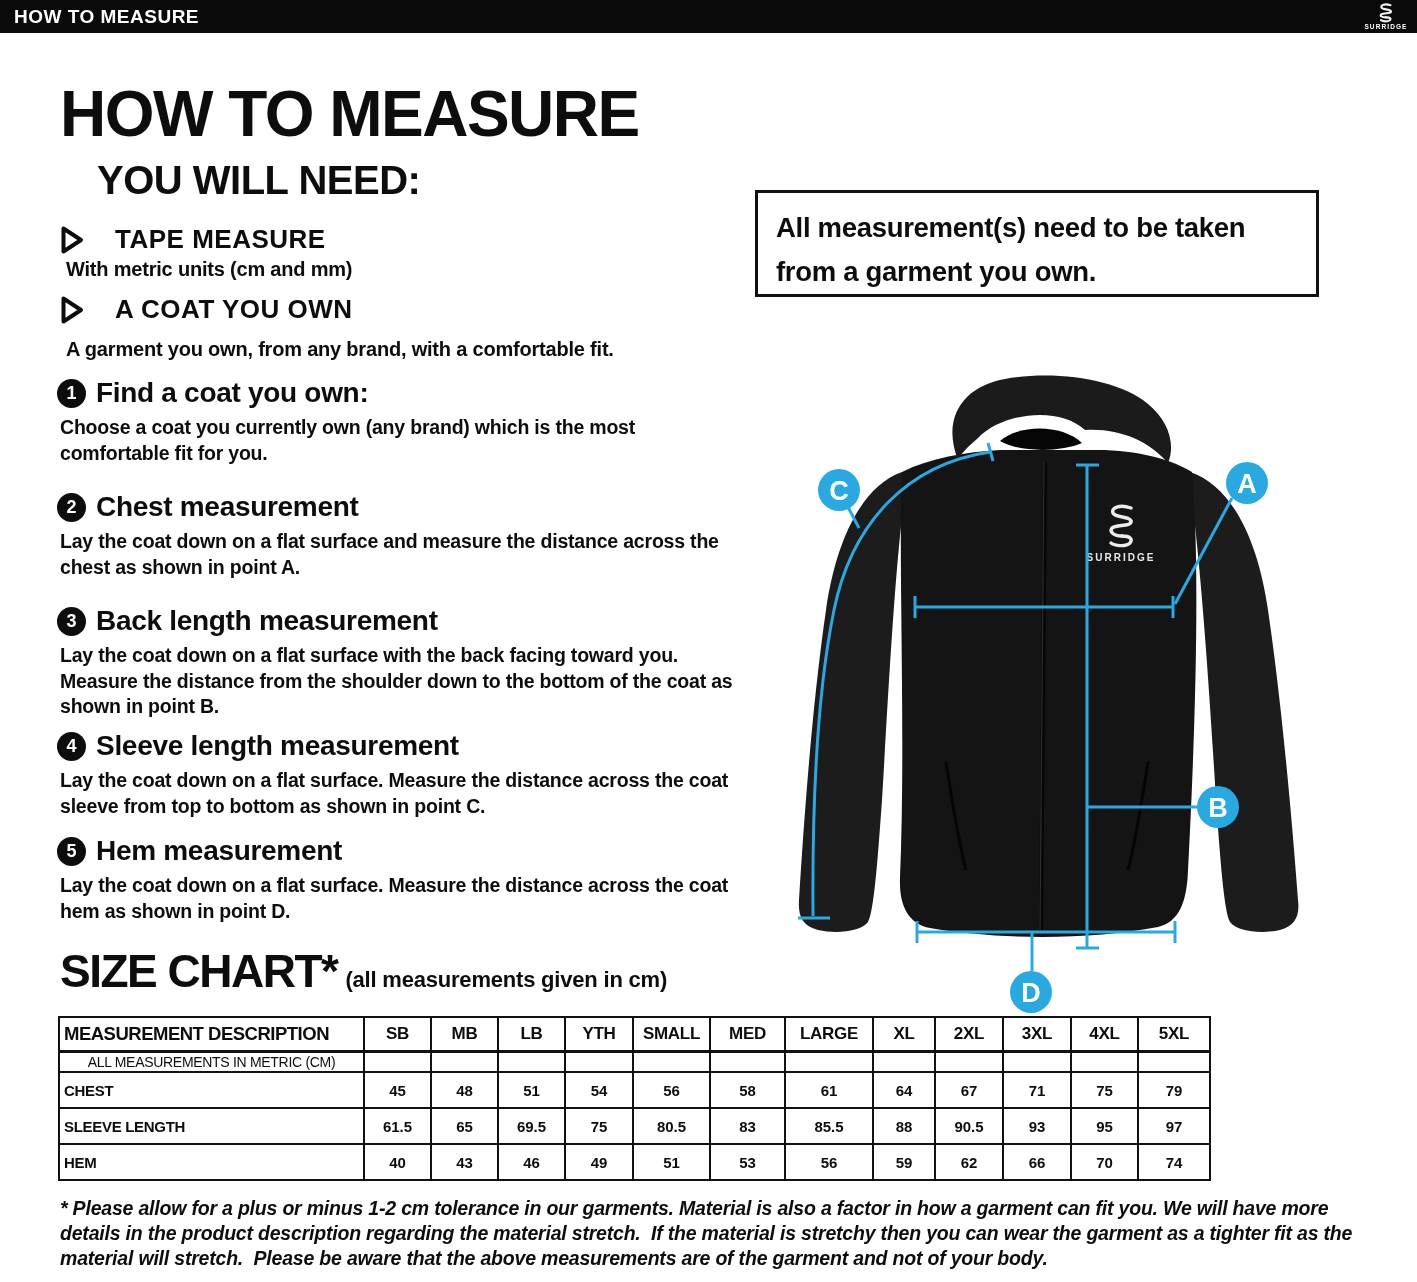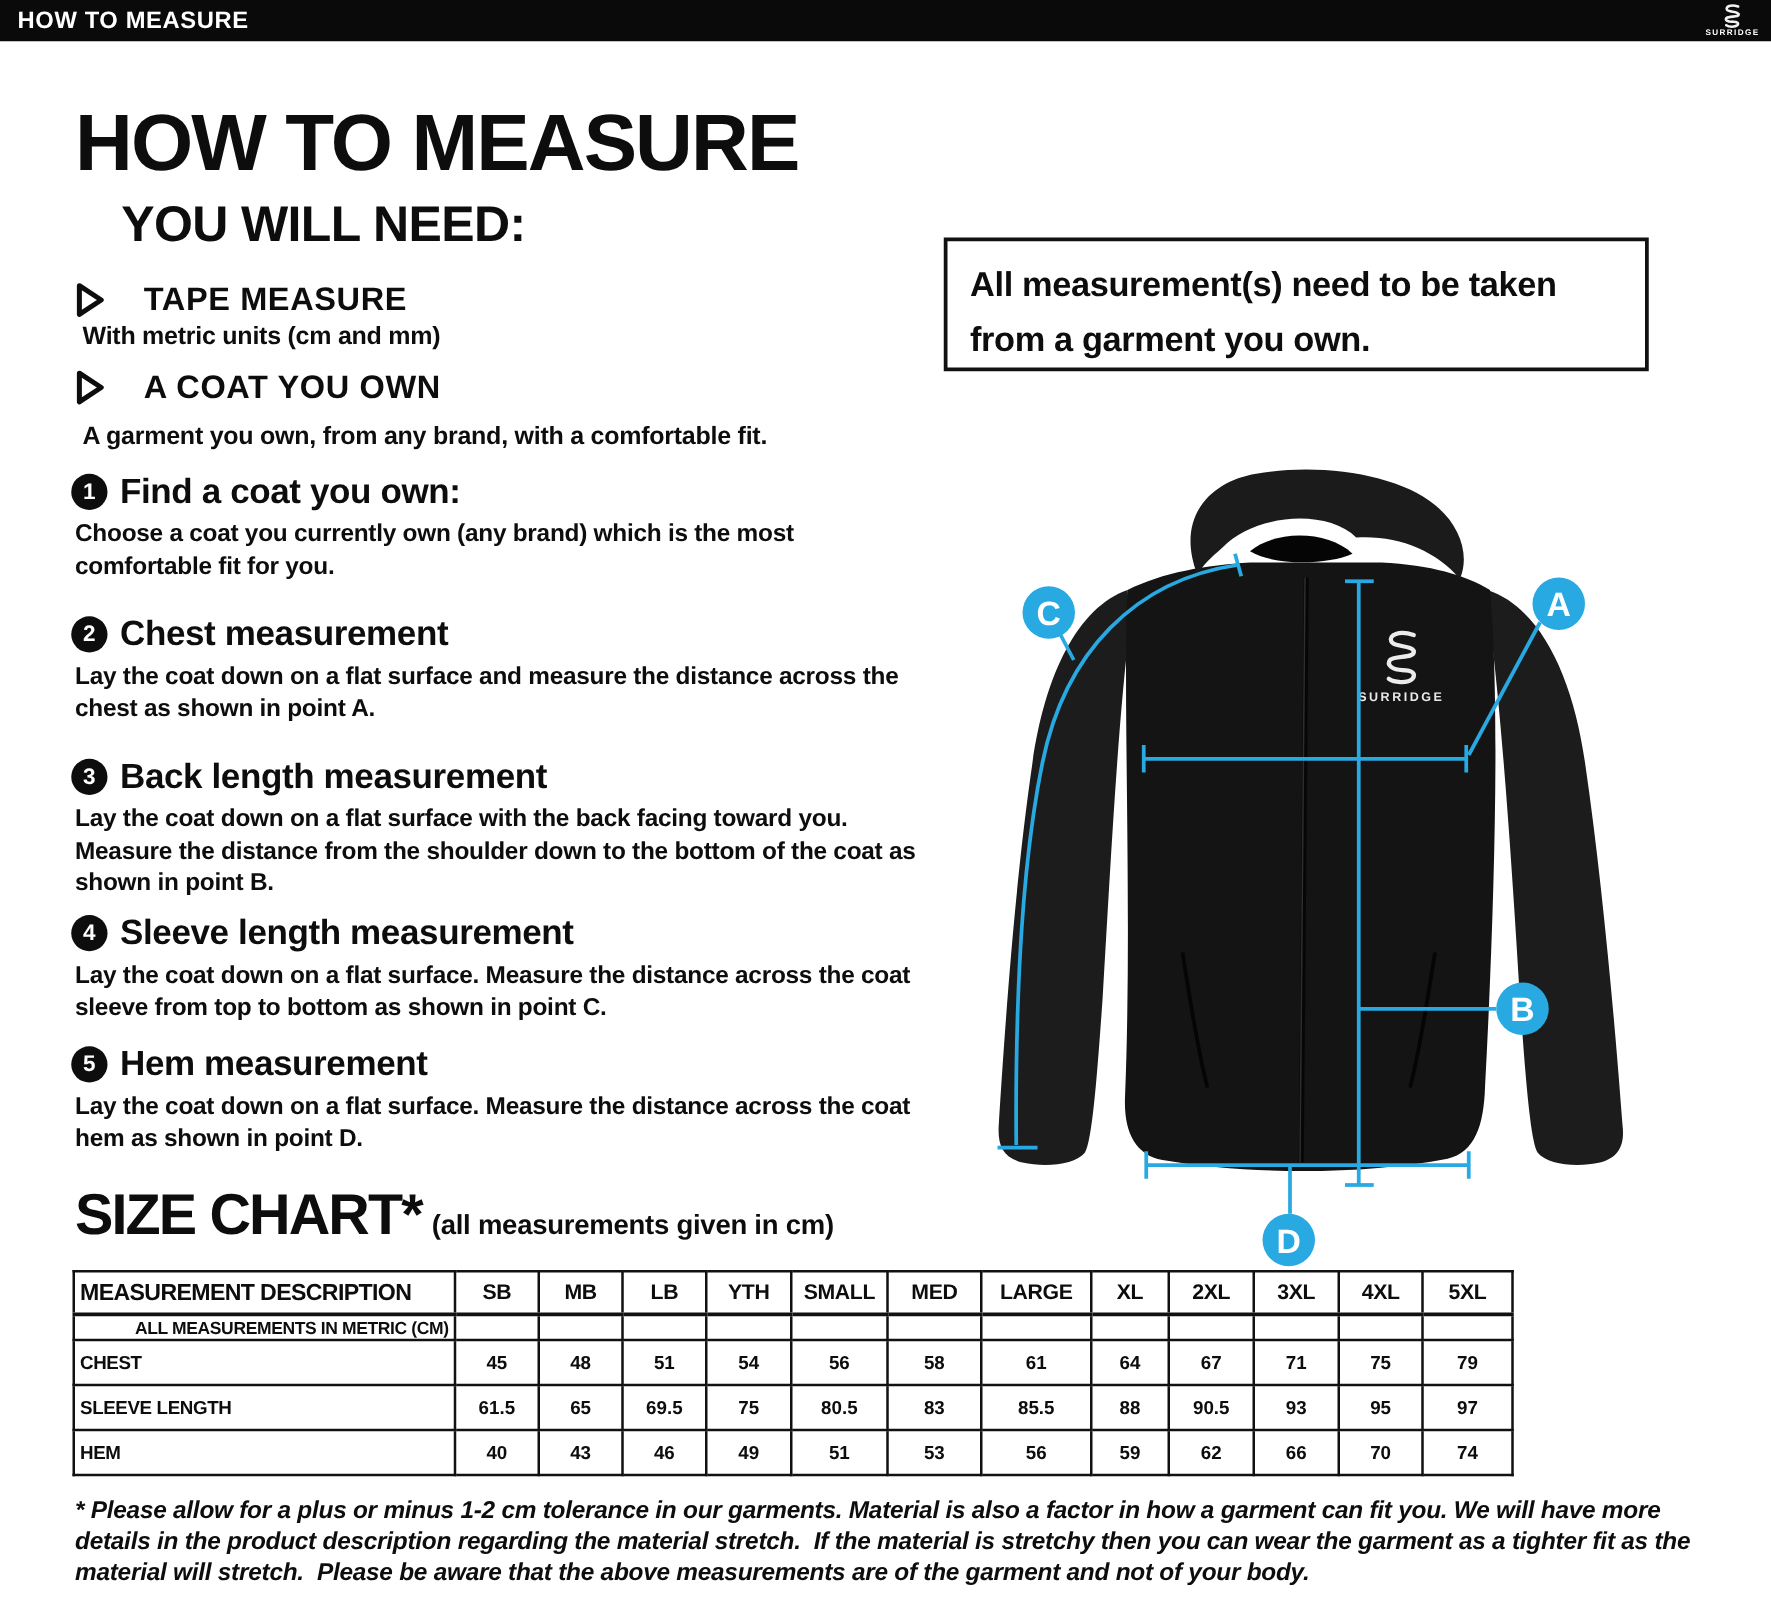--- a/index.html
+++ b/index.html
@@ -34,21 +34,21 @@
   
   .sizechart-head{position:absolute; left:60px; top:948px; display:flex; align-items:baseline;}
   .sizechart-title{font-size:46px; font-weight:800; letter-spacing:-1.5px; line-height:1;}
   .sizechart-sub{font-size:22px; font-weight:800; margin-left:8px; letter-spacing:-.2px;}
 
   
   .size-table{position:absolute; left:58px; top:1016px; border-collapse:collapse; table-layout:fixed; width:1151px;border-radius:18px;}
   .size-table th,.size-table td{border:2px solid #111; padding:0 4px; box-sizing:border-box; overflow:hidden; white-space:nowrap;}
   .size-table th.head{font-size:17px; font-weight:800; height:34px; text-align:center; letter-spacing:-.3px; border-bottom:3px solid #111;}
   .size-table th.desc-head{font-size:18.5px; text-align:left; letter-spacing:-.5px;}
-  .size-table td.note{font-size:14px; font-weight:700; height:21px; text-align:right; letter-spacing:-.3px;}
+  .size-table td.note{font-size:14px; font-weight:400; height:21px; text-align:center; letter-spacing:-.3px;}
   .size-table td.rowlabel{font-size:15px; font-weight:700; height:36px; text-align:left; letter-spacing:-.3px;}
   .size-table td.val{font-size:15px; font-weight:600; height:22px; text-align:center;}
 
   
   .footnote{position:absolute; left:60px; top:1196px; width:1312px; font-size:19.5px; font-weight:700; font-style:italic; line-height:25px; letter-spacing:-.2px; white-space:pre-wrap;}
 
   .diagram-svg{position:absolute; left:758px; top:358px; width:660px; height:660px;}
 </style>
 </head>
 <body>

